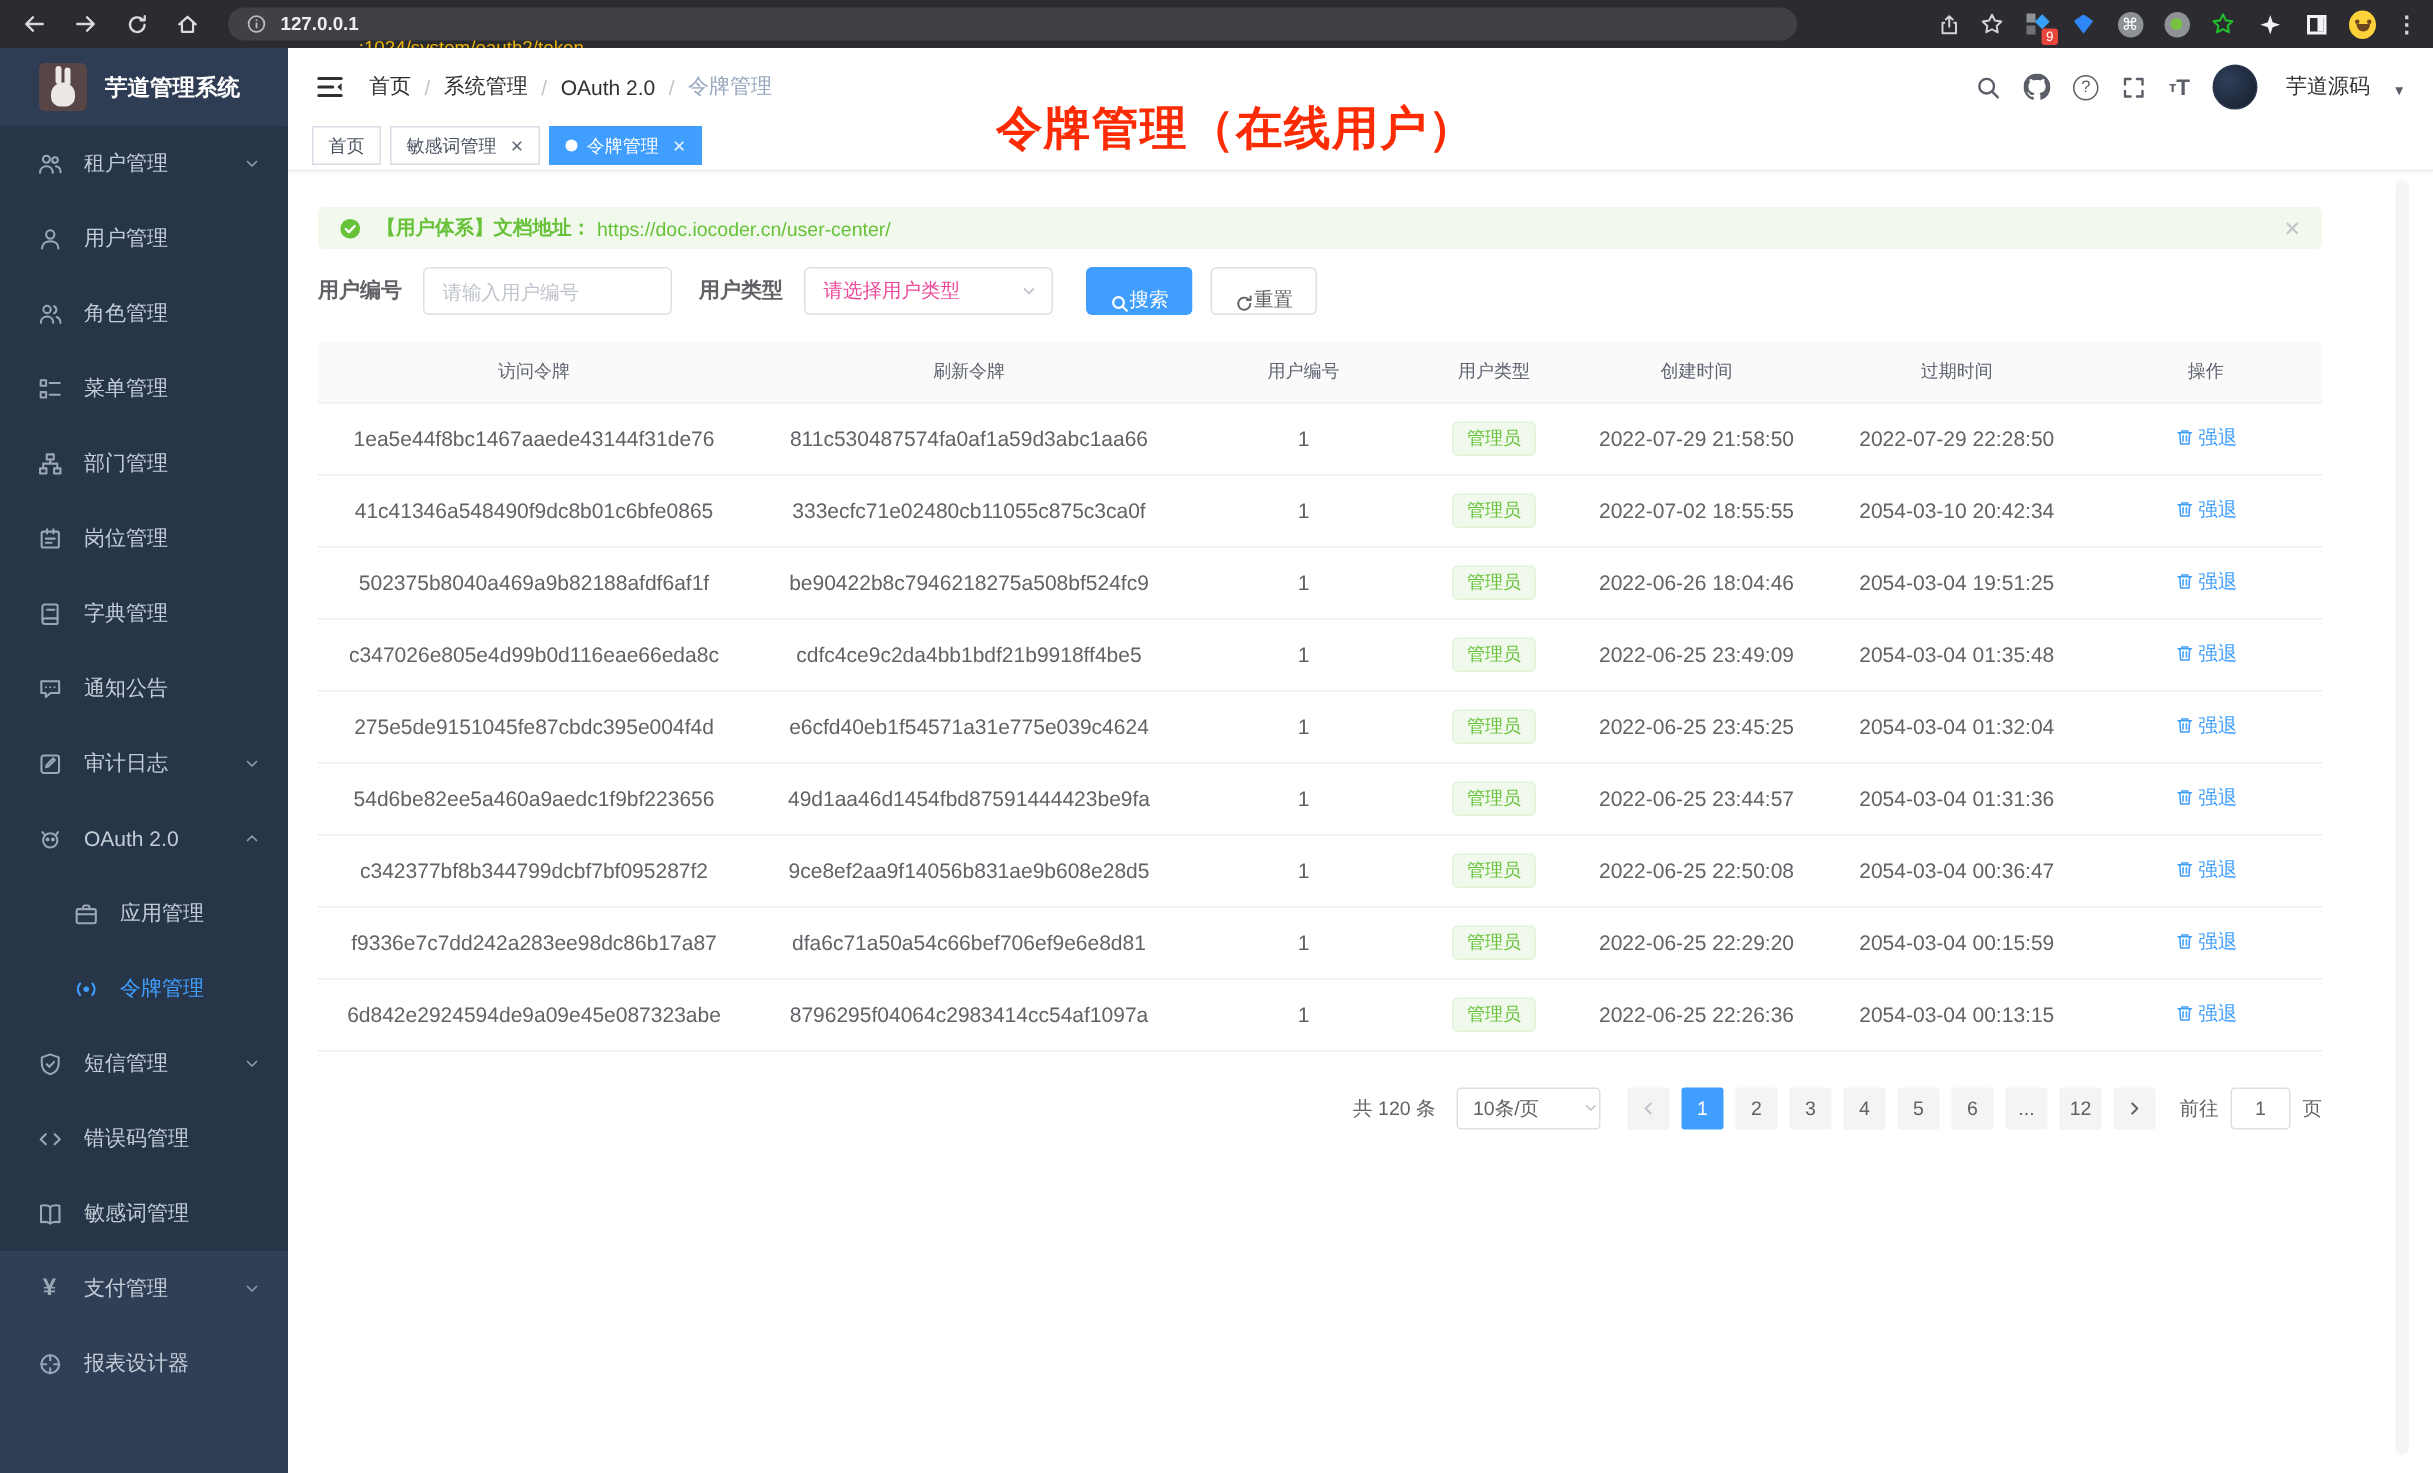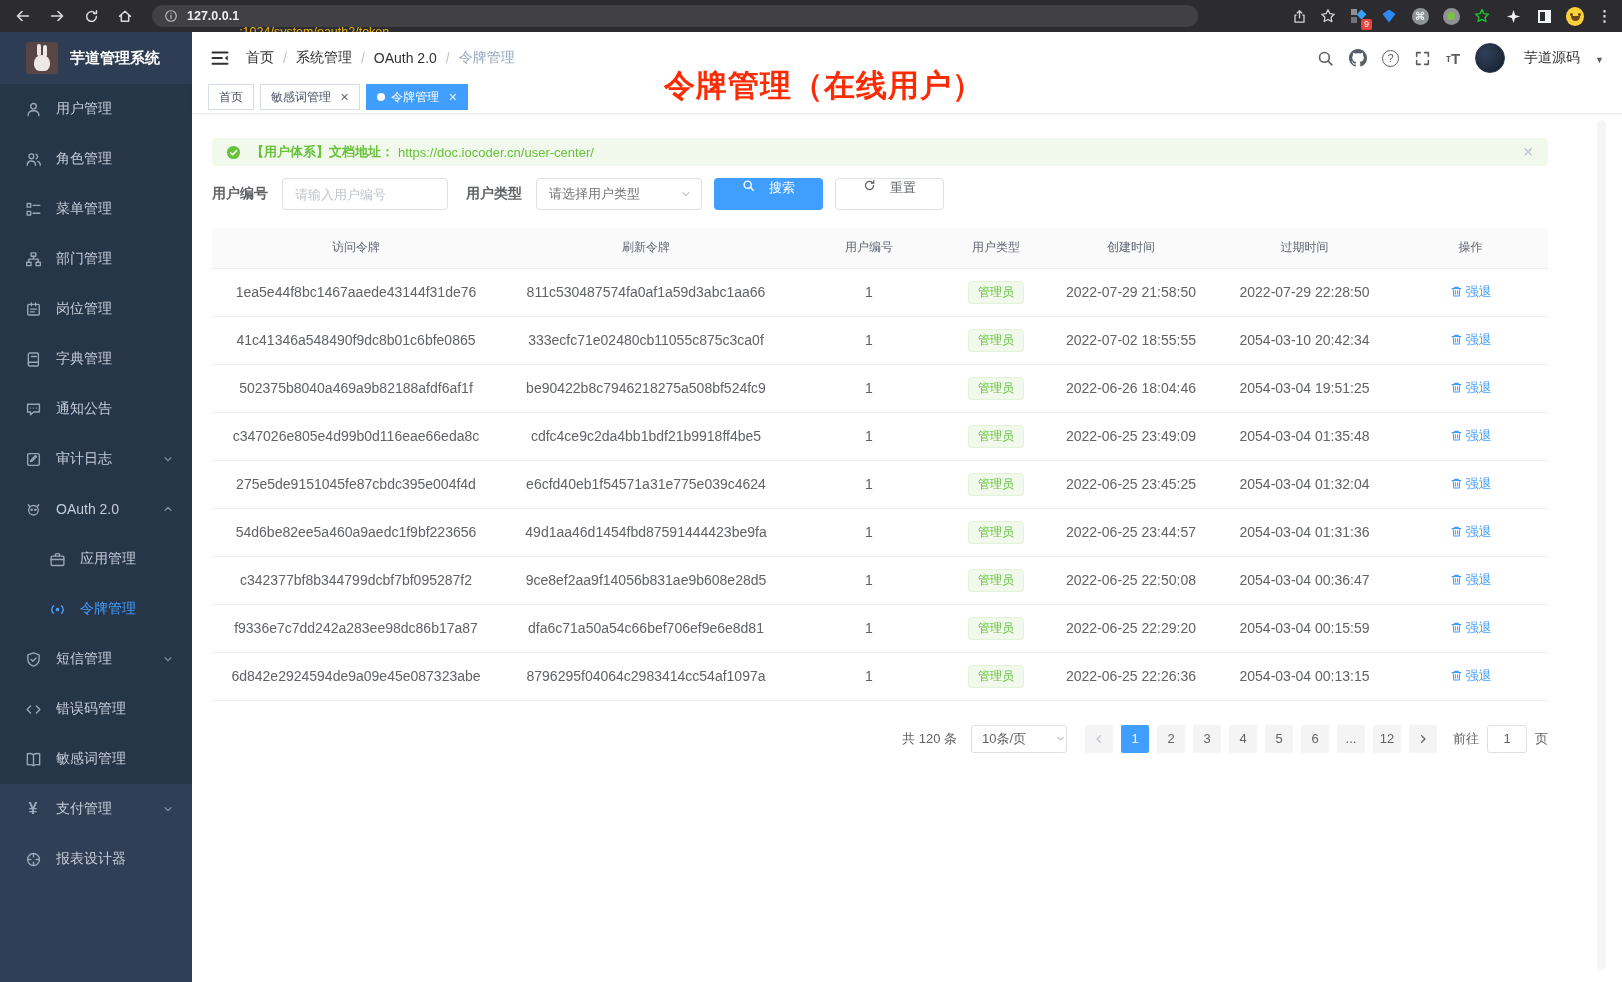--- a/index.html
+++ b/index.html
@@ -82,22 +82,22 @@
   .alert { height:28px; background:#f0f9eb; border-radius:4px; display:flex; align-items:center; padding:0 14px; font-size:13px; color:#67c23a; }
   .alert-check { margin-right:10px; display:flex; }
   .alert-text { font-weight:bold; margin-right:4px; }
   .alert-link { color:#67c23a; text-decoration:none; }
   .alert-close { margin-left:auto; color:#c0c4cc; font-size:14px; cursor:pointer; }
 
   .filters { display:flex; align-items:center; margin-top:12px; font-size:14px; }
   .f-label { font-weight:bold; color:#606266; margin-right:14px; }
   .f-input { width:166px; height:32px; border:1px solid #dcdfe6; border-radius:4px; padding:0 12px; font-size:13px; color:#ec4899; margin-right:18px; outline:none; font-family:inherit; }
   .f-input::placeholder { color:#c0c4cc; }
-  .f-select { width:166px; height:32px; border:1px solid #dcdfe6; border-radius:4px; display:flex; align-items:center; justify-content:space-between; padding:0 9px 0 12px; color:#737373; font-size:13px; margin-right:12px; cursor:pointer; }
-  .btn { height:32px; border-radius:4px; display:inline-flex; align-items:flex-start; gap:14px; font-size:13px; padding:0 27px; cursor:pointer; border:1px solid transparent; font-family:inherit; }
+  .f-select { width:166px; height:32px; border:1px solid #dcdfe6; border-radius:4px; display:flex; align-items:center; justify-content:space-between; padding:0 9px 0 12px; color:#ec4899; font-size:13px; margin-right:22px; cursor:pointer; }
+  .btn { height:32px; border-radius:4px; display:inline-flex; align-items:flex-end; gap:0; font-size:13px; padding:0 15px; cursor:pointer; border:1px solid transparent; font-family:inherit; }
   .btn-primary { background:#409eff; color:#fff; margin-right:12px; }
   .btn-plain { background:#fff; border-color:#dcdfe6; color:#606266; }
 
   table { width:100%; border-collapse:collapse; margin-top:18px; table-layout:fixed; }
   th { height:40px; background:#fafafa; font-size:12px; font-weight:normal; color:#5f6470; text-align:center; border-bottom:1px solid #ebeef5; }
   td { height:48px; font-size:14px; color:#606266; text-align:center; border-bottom:1px solid #ebeef5; overflow:hidden; white-space:nowrap; }
   col.c1 { width:288px; } col.c2 { width:292px; } col.c3 { width:154px; }
   col.c4 { width:100px; } col.c5 { width:170px; } col.c6 { width:177px; }
   .badge { display:inline-block; padding:2px 9px; font-size:12px; color:#67c23a; background:#f0f9eb; border:1px solid #e1f3d8; border-radius:4px; line-height:17px; }
   .action { color:#409eff; font-size:13px; display:inline-flex; align-items:center; gap:3px; cursor:pointer; }
@@ -200,20 +200,36 @@
     <span class="dots-menu">⋮</span>
   </div>
 </div>
 
 <aside class="sidebar">
   <div class="logo-row">
     <span class="logo-img"></span>
     <span class="logo-title">芋道管理系统</span>
   </div>
   <nav class="menu" id="menu">
+      <div class="menu-item">
+        <span class="mi-icon">
+          <svg width="17" height="17" viewBox="0 0 16 16" fill="none" stroke="currentColor" stroke-width="1.3" stroke-linecap="round" stroke-linejoin="round">
+            <circle cx="5.6" cy="4.9" r="2.2"></circle>
+            <path d="M1.6 13.4c0-2.5 1.8-4.1 4-4.1s4 1.6 4 4.1"></path>
+            <circle cx="11" cy="5.4" r="1.8"></circle>
+            <path d="M11.6 9.3c1.8.3 2.9 1.8 2.9 3.7"></path>
+          </svg>
+        </span>
+        <span>租户管理</span>
+        <span class="arrow down">
+          <svg width="12" height="12" viewBox="0 0 16 16" fill="none" stroke="currentColor" stroke-width="1.5" stroke-linecap="round" stroke-linejoin="round">
+            <path d="M4 6.2l4 4 4-4"></path>
+          </svg>
+        </span>
+      </div>
       <div class="menu-item">
         <span class="mi-icon">
           <svg width="17" height="17" viewBox="0 0 16 16" fill="none" stroke="currentColor" stroke-width="1.3" stroke-linecap="round" stroke-linejoin="round">
             <circle cx="8" cy="5" r="2.6"></circle>
             <path d="M2.9 13.8c0-3 2.3-4.6 5.1-4.6s5.1 1.6 5.1 4.6"></path>
           </svg>
         </span>
         <span>用户管理</span>
       </div>
       <div class="menu-item">

